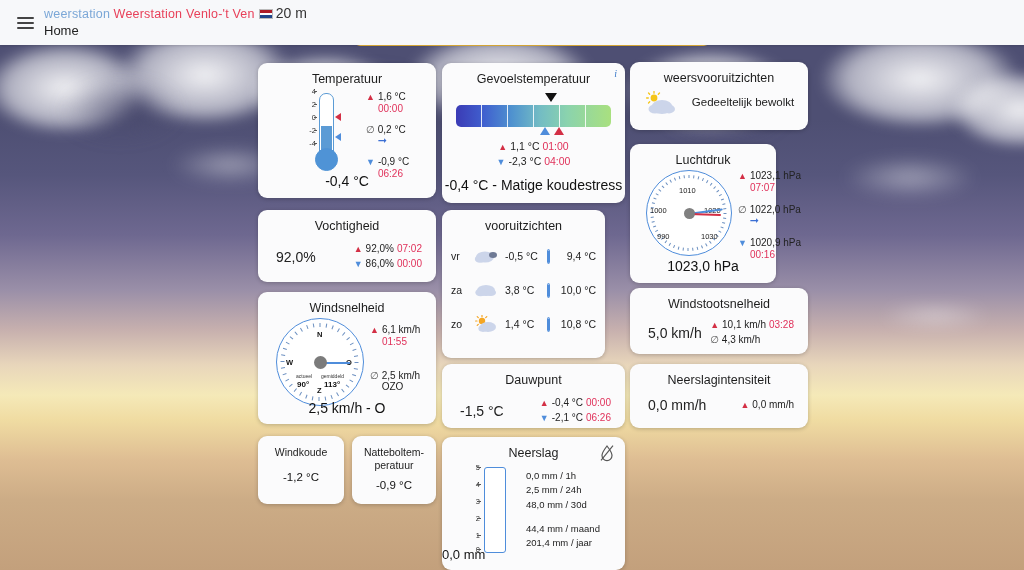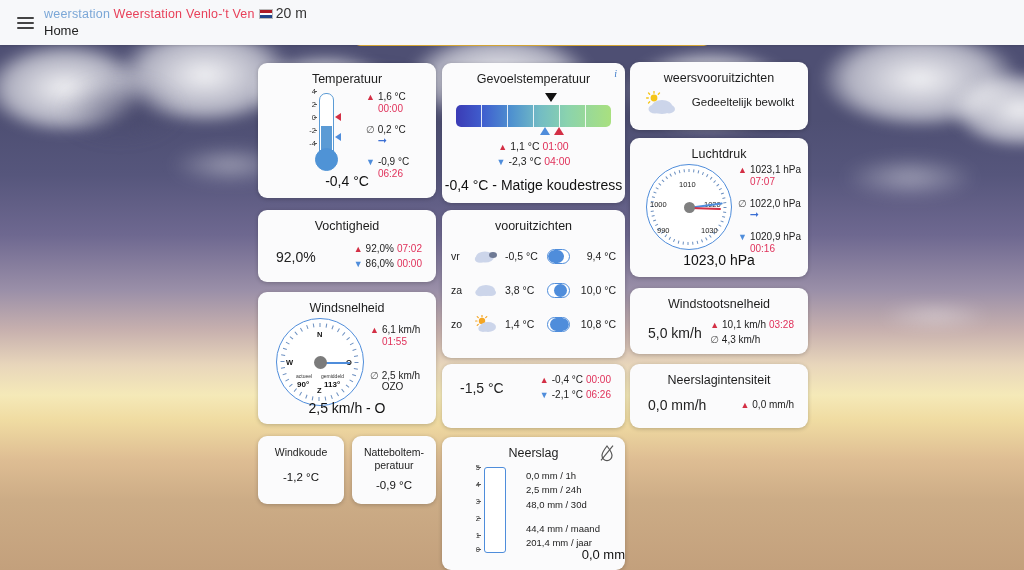--- a/index.html
+++ b/index.html
@@ -149,38 +149,38 @@
   
   #c-outlook { left: 630px; top: 62px; width: 178px; height: 68px; }
   .outlook-row { display: flex; align-items: center; padding: 6px 10px 0 14px; gap: 10px; }
   .outlook-text { font-size: 11.5px; color: #222; flex: 1; text-align: center; }
 
   
   .ic { position: relative; display: inline-block; }
   .ic-cloud { width: 34px; height: 22px; }
 
   
-  #c-press { left: 630px; top: 138px; width: 178px; height: 139px; }
+  #c-press { left: 630px; top: 144px; width: 146px; height: 139px; }
   .gauge { position: absolute; left: 16px; top: 26px; width: 86px; height: 86px; }
   .gauge-circle {
     position: absolute; inset: 0; border-radius: 50%;
     border: 1.6px solid #4f8ddb; background: #fff;
   }
   .gauge-lbl { position: absolute; font-size: 7.5px; color: #222; }
   .gauge-hub { position: absolute; left: 50%; top: 50%; width: 11px; height: 11px; margin: -5.5px 0 0 -5.5px; border-radius: 50%; background: #808080; }
   .needle { position: absolute; left: 50%; top: 50%; height: 2px; transform-origin: 0 50%; border-radius: 1px; }
   .tickring { position: absolute; inset: 5px; border-radius: 50%; }
   .tickring i { position: absolute; left: 50%; top: 0; width: 1px; height: 4px; background: #6b8fc0; transform-origin: 0 38px; }
 
   
   #c-hum { left: 258px; top: 210px; width: 178px; height: 72px; }
   .two-col { display: flex; align-items: center; justify-content: space-between; padding: 10px 14px 0 18px; }
 
   
-  #c-fc { left: 442px; top: 210px; width: 183px; height: 148px; }
+  #c-fc { left: 442px; top: 210px; width: 163px; height: 148px; }
   .fc-row { display: flex; align-items: center; gap: 6px; padding: 0 9px; height: 34px; font-size: 10.5px; }
   .fc-day { width: 16px; color: #222; }
   .fc-icon { width: 26px; display: flex; justify-content: center; }
   .fc-lo { width: 36px; text-align: left; color: #222; }
   .fc-bar { position: relative; flex: 1; height: 15px; border-radius: 8px; border: 1.4px solid #4f8ddb; background: #fff; overflow: hidden; }
   .fc-fill { position: absolute; top: 0; bottom: 0; background: #4f8ddb; border-radius: 8px; }
   .fc-hi { width: 40px; text-align: right; color: #222; }
 
   
   #c-wind { left: 258px; top: 292px; width: 178px; height: 132px; }
@@ -208,21 +208,21 @@
   .mini-val { text-align: center; font-size: 11.5px; padding-top: 12px; color: #111; }
 
   
   #c-prec { left: 442px; top: 437px; width: 183px; height: 133px; }
   .prec-gauge { position: absolute; left: 24px; top: 30px; width: 48px; height: 86px; }
   .prec-scale { position: absolute; left: 0; top: 0; width: 16px; height: 86px; font-size: 7.5px; color: #333; }
   .prec-scale div { position: absolute; right: 2px; }
   .prec-tick { position: absolute; left: 11px; width: 4px; height: 1px; background: #555; }
   .prec-tube { position: absolute; left: 18px; top: 0; width: 22px; height: 86px; border: 1.6px solid #4f8ddb; border-radius: 3px; background: #fff; }
   .prec-lines { position: absolute; left: 84px; top: 32px; font-size: 9.5px; line-height: 1.5; color: #222; }
-  .prec-foot { position: absolute; left: 0; right: 0; bottom: 8px; text-align: right; font-size: 13px; color: #111; }
+  .prec-foot { position: absolute; left: 0; right: 0; bottom: 8px; text-align: left; font-size: 13px; color: #111; }
   .drop-icon { position: absolute; right: 10px; top: 7px; width: 16px; height: 18px; }
 </style>
 </head>
 <body>
 
 <div id="sky">
   <div class="cloud" style="left:-40px;  top:28px;  width:210px; height:120px;"></div>
   <div class="cloud" style="left:90px;   top:10px;  width:230px; height:130px;"></div>
   <div class="cloud" style="left:230px;  top:42px;  width:190px; height:100px;"></div>
   <div class="cloud" style="left:380px;  top:18px;  width:240px; height:120px;"></div>
@@ -619,20 +619,21 @@
         </div>
         <div class="stat" style="margin-top:3px">
           <span class="avg-sym">∅</span>
           <span class="val">4,3 km/h</span>
         </div>
       </div>
     </div>
   </div>
 
   <div class="card" id="c-dew">
+    <div class="card-title">Dauwpunt</div>
     <div class="two-col">
       <div style="font-size:14px;">-1,5 °C</div>
       <div class="stats" style="text-align:left;">
         <div class="stat">
           <span class="tri-up">▲</span>
           <span class="val">-0,4 °C</span>
           <span class="tm">00:00</span>
         </div>
         <div class="stat" style="margin-top:3px">
           <span class="tri-down">▼</span>

